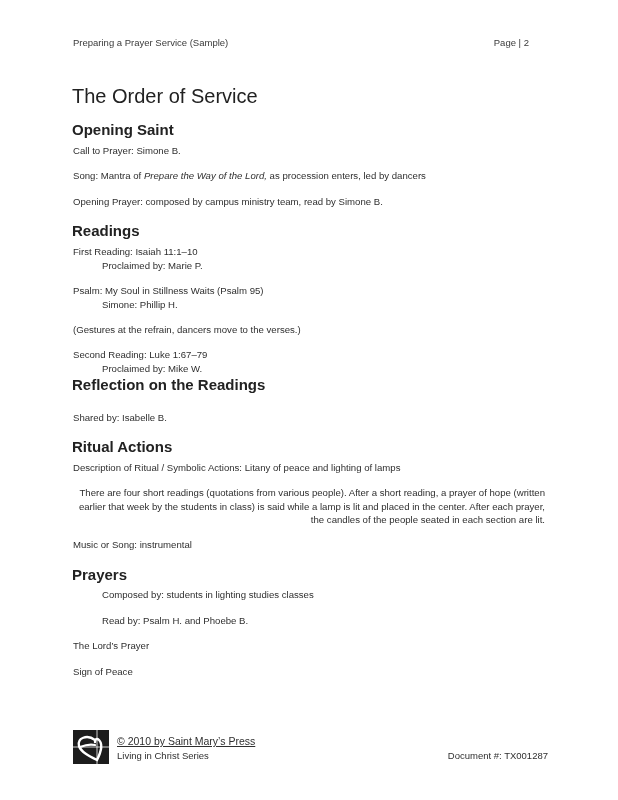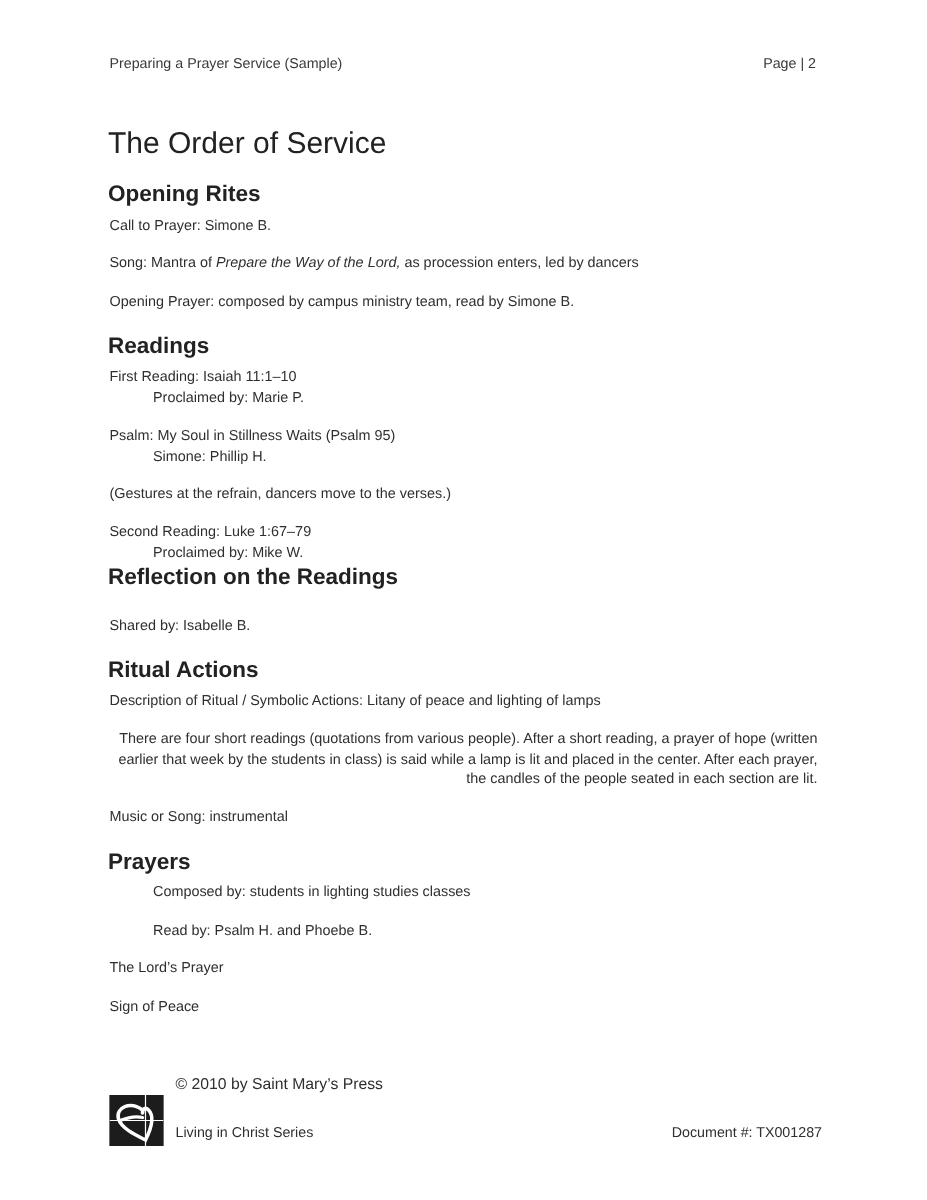--- a/index.html
+++ b/index.html
@@ -1,45 +1,45 @@
 <!DOCTYPE html>
 <html><head>
 <meta charset="utf-8">
 <style>
   html, body { margin: 0; padding: 0; background: #ffffff; }
   body {
     width: 618px; height: 800px; position: relative; overflow: hidden;
     font-family: "Liberation Sans", sans-serif; color: #2b2b2b;
   }
   .hdr-left { position: absolute; left: 73px; top: 37px; font-size: 9.5px; color: #3a3a3a; }
-  .hdr-right { position: absolute; right: 74px; top: 37px; font-size: 9.5px; color: #3a3a3a; }
+  .hdr-right { position: absolute; right: 89px; top: 37px; font-size: 9.5px; color: #3a3a3a; }
 
   .title { position: absolute; left: 72px; top: 85px; margin: 0; font-size: 20px; font-weight: normal; color: #222; }
 
   .sec-h { position: absolute; left: 72px; margin: 0; font-size: 15px; font-weight: bold; color: #222; }
   .p { position: absolute; left: 73px; margin: 0; font-size: 9.6px; line-height: 13px; color: #2f2f2f; white-space: nowrap; }
   .p.indent { left: 102px; }
   .p.wrap { white-space: normal; width: 472px; line-height: 13.5px; text-align: right; }
   .p i { font-style: italic; }
 
   .footer-logo { position: absolute; left: 73px; top: 730px; width: 36px; height: 34px; background: #1c1c1c; }
   .footer-logo svg { display: block; }
-  .ft1 { position: absolute; left: 117px; top: 717px; font-size: 10.5px; color: #2f2f2f; }
+  .ft1 { position: absolute; left: 117px; top: 735px; font-size: 10.5px; color: #2f2f2f; text-decoration: underline; }
   .ft2 { position: absolute; left: 117px; top: 750px; font-size: 9.5px; color: #2f2f2f; }
   .ft3 { position: absolute; right: 70px; top: 750px; font-size: 9.5px; color: #2f2f2f; }
 </style>
 </head>
 <body>
 
 <div class="hdr-left">Preparing a Prayer Service (Sample)</div>
 <div class="hdr-right">Page | 2</div>
 
 <h1 class="title">The Order of Service</h1>
 
-<h2 class="sec-h" style="top:121px">Opening Rites</h2>
+<h2 class="sec-h" style="top:121px">Opening Saint</h2>
 <p class="p" style="top:144px">Call to Prayer: Simone B.</p>
 <p class="p" style="top:169px"><span>Song: Mantra of </span><i>Prepare the Way of the Lord,</i><span> as procession enters, led by dancers</span></p>
 <p class="p" style="top:195px">Opening Prayer: composed by campus ministry team, read by Simone B.</p>
 
 <h2 class="sec-h" style="top:222px">Readings</h2>
 <p class="p" style="top:245px">First Reading: Isaiah 11:1–10</p>
 <p class="p indent" style="top:259px">Proclaimed by: Marie P.</p>
 <p class="p" style="top:284px">Psalm: My Soul in Stillness Waits (Psalm 95)</p>
 <p class="p indent" style="top:298px">Simone: Phillip H.</p>
 <p class="p" style="top:323px">(Gestures at the refrain, dancers move to the verses.)</p>

